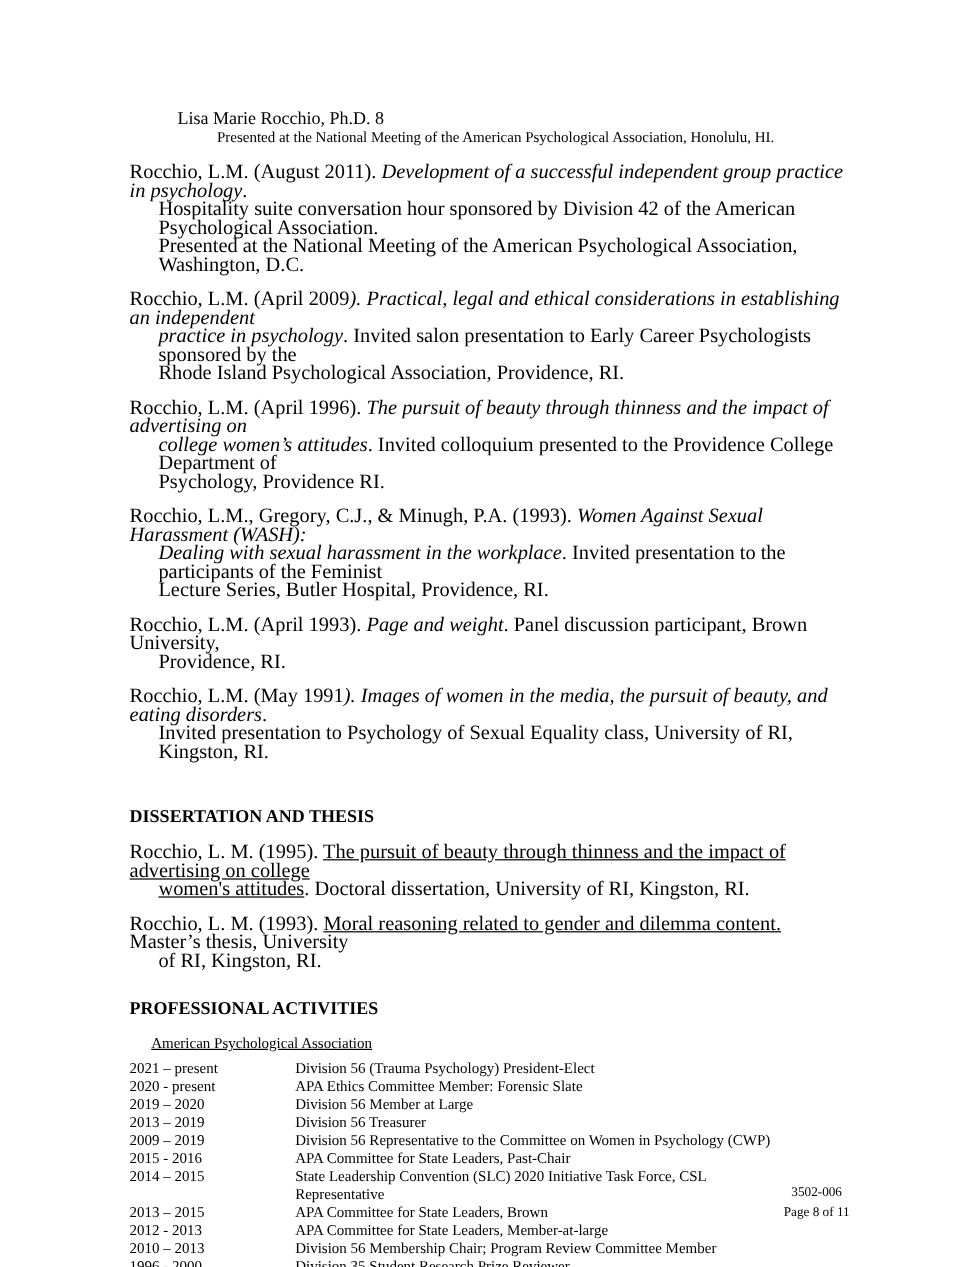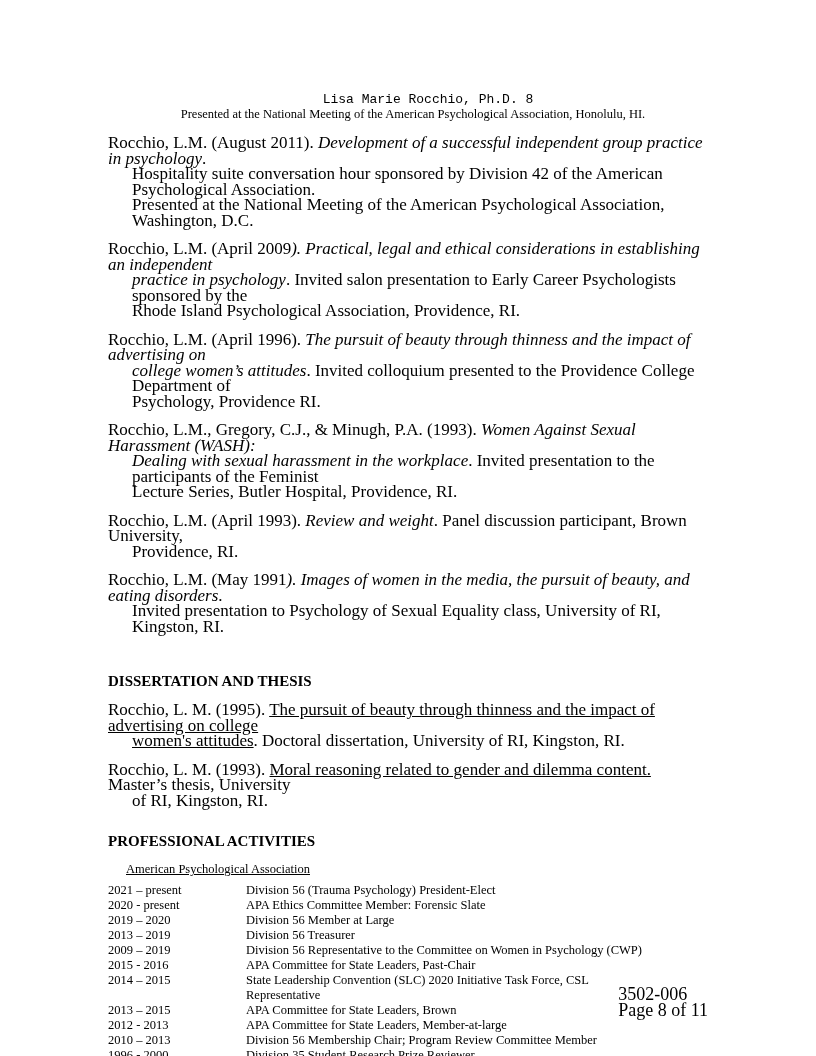--- a/index.html
+++ b/index.html
@@ -16,25 +16,24 @@
   }
   .page {
     position: absolute;
     left: 0; top: 0;
     width: 816px;
     height: 1056px;
     box-sizing: border-box;
     padding: 92px 108px 40px 108px;
   }
   .hdr-line1 {
-    text-align: center;
-    font-size: 13px;
+    text-align: left;
+    font-size: 15px;
     line-height: 15px;
     margin-left: 40px;
-    font-family: Liberation Mono, monospace;
   }
   .hdr-line2 {
     text-align: center;
     font-size: 12.5px;
     line-height: 15px;
     margin-left: 10px;
   }
   .entry {
     font-size: 17px;
     line-height: 15.5px;
@@ -75,22 +74,22 @@
     width: 138px;
     white-space: nowrap;
   }
   td.desc {
     width: 460px;
   }
   .footer {
     position: absolute;
     right: 108px;
     bottom: 38px;
-    text-align: left;
-    font-size: 18px;
+    text-align: center;
+    font-size: 11px;
     line-height: 16px;
   }
 </style>
 </head>
 <body>
 
 <div class="page">
 
   <div class="hdr-line1">Lisa Marie Rocchio, Ph.D.  8</div>
   <div class="hdr-line2">Presented at the National Meeting of the American Psychological Association, Honolulu, HI.</div>
@@ -110,21 +109,21 @@
         <span class="ln"><span>Rocchio, L.M. (April 1996).  </span><i>The pursuit of beauty through thinness and the impact of advertising on</i></span>
         <span class="ln ind1"><i>college women’s attitudes</i><span>.  Invited colloquium presented to the Providence College Department of</span></span>
         <span class="ln ind1"><span>Psychology, Providence RI.</span></span>
       </div>
       <div class="entry">
         <span class="ln"><span>Rocchio, L.M., Gregory, C.J., &amp; Minugh, P.A. (1993). </span><i>Women Against Sexual Harassment (WASH):</i></span>
         <span class="ln ind1"><i>Dealing with sexual harassment in the workplace</i><span>. Invited presentation to the participants of the Feminist</span></span>
         <span class="ln ind1"><span>Lecture Series, Butler Hospital, Providence, RI.</span></span>
       </div>
       <div class="entry">
-        <span class="ln"><span>Rocchio, L.M. (April 1993). </span><i>Review and weight</i><span>.  Panel discussion participant, Brown University,</span></span>
+        <span class="ln"><span>Rocchio, L.M. (April 1993). </span><i>Page and weight</i><span>.  Panel discussion participant, Brown University,</span></span>
         <span class="ln ind1"><span>Providence, RI.</span></span>
       </div>
       <div class="entry">
         <span class="ln"><span>Rocchio, L.M. (May 1991</span><i>). Images of women in the media, the pursuit of beauty, and eating disorders</i><span>.</span></span>
         <span class="ln ind1"><span>Invited presentation to Psychology of Sexual Equality class, University of RI, Kingston, RI.</span></span>
       </div>
     </div>
 
   <div class="sp-big"></div>
 

